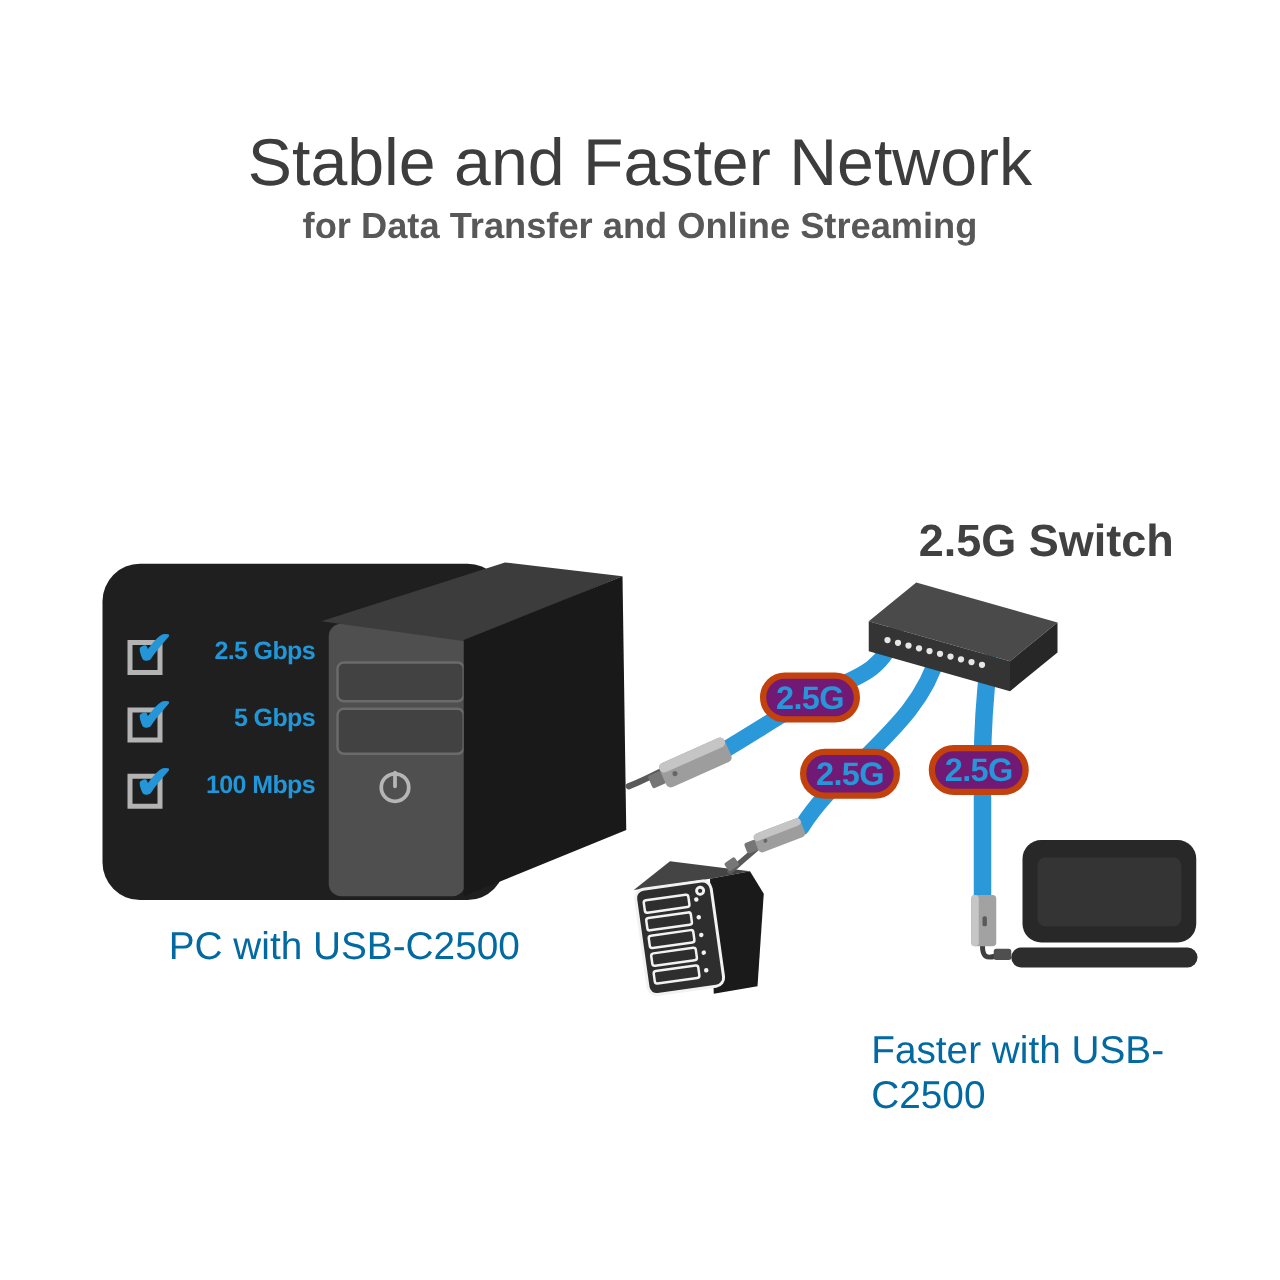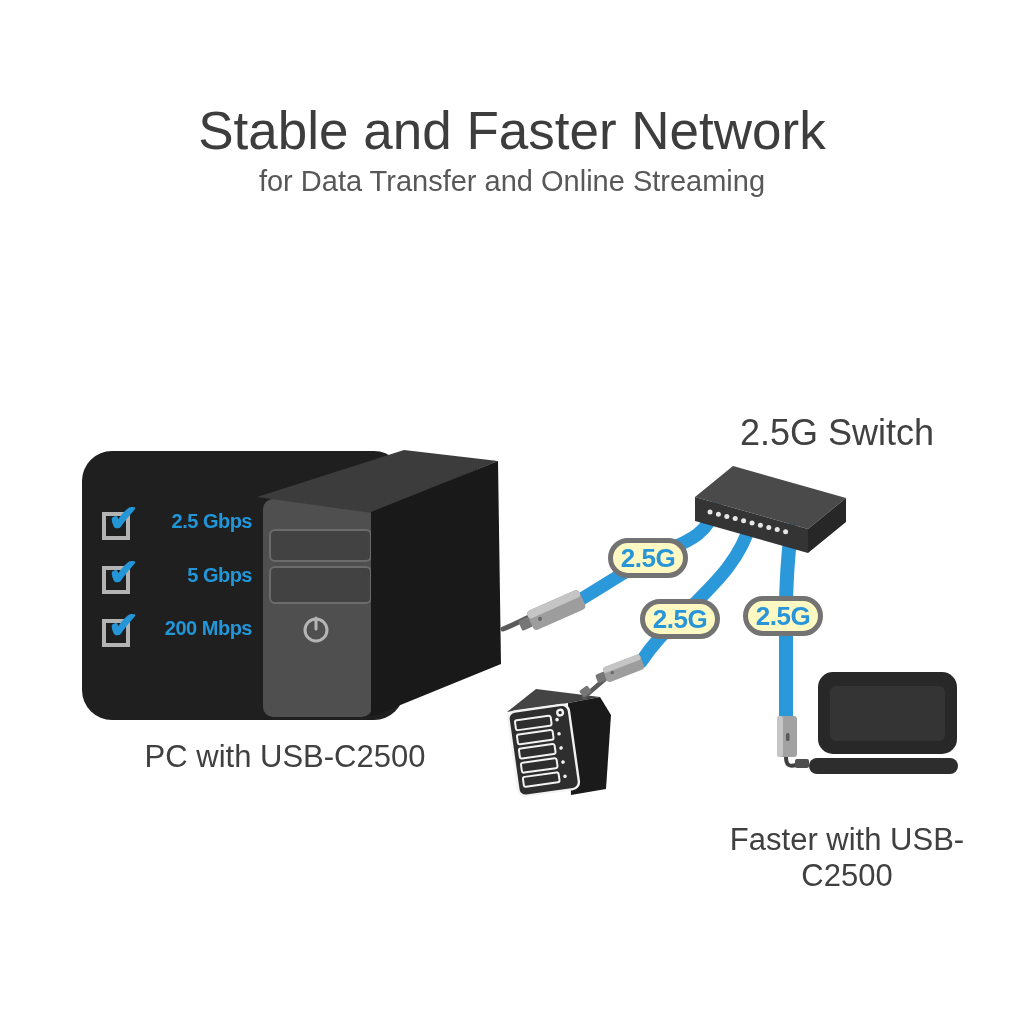--- a/index.html
+++ b/index.html
@@ -2,36 +2,36 @@
 <html><head>
 <meta charset="utf-8">
 <style>
   html,body{margin:0;padding:0;background:#fff;}
   #stage{position:relative;width:1024px;height:1024px;background:#ffffff;overflow:hidden;
          font-family:"Liberation Sans", sans-serif;}
   .abs{position:absolute;}
   #art{position:absolute;left:0;top:0;width:1024px;height:1024px;}
   .title{left:0;right:0;top:100px;text-align:center;font-size:53px;font-weight:300;
          color:#3d3d3d;letter-spacing:0px;}
-  .subtitle{left:0;right:0;top:165px;text-align:center;font-size:29px;font-weight:400;color:#585858;}
+  .subtitle{left:0;right:0;top:165px;text-align:center;font-size:29px;font-weight:700;color:#585858;}
   .switch-label{left:687px;top:412px;width:300px;text-align:center;font-size:36px;
-         font-weight:400;color:#414141;}
-  .device-label{font-size:31px;font-weight:300;color:#404040;text-align:center;width:300px;}
+         font-weight:700;color:#414141;}
+  .device-label{font-size:31px;font-weight:300;color:#0369a1;text-align:left;width:300px;}
   .pc-label{left:135px;top:739px;}
   .nas-label{left:364px;top:822px;}
   .laptop-label{left:697px;top:822px;}
   .check-row{position:absolute;left:102px;width:150px;height:30px;}
   .checkbox{position:absolute;left:0;top:0;width:20px;height:20px;border:4px solid #b3b3b3;
          background:transparent;}
   .check-glyph{position:absolute;left:2px;top:-16px;font-size:37px;line-height:1;
          color:#2496d8;font-weight:700;}
   .speed-label{position:absolute;right:0;top:-2px;font-size:20px;font-weight:700;
          color:#2196d8;letter-spacing:-0.5px;white-space:nowrap;}
   .row-1{top:512px;} .row-2{top:566px;} .row-3{top:619px;}
-  .badge{position:absolute;width:70px;height:30px;background:#fef9c3;border:5px solid #737373;
+  .badge{position:absolute;width:70px;height:30px;background:#701a75;border:5px solid #c2410c;
          border-radius:21px;display:flex;align-items:center;justify-content:center;}
   .badge span{font-size:26px;font-weight:700;color:#2795d8;letter-spacing:-0.5px;}
   .badge-1{left:608px;top:538px;}
   .badge-2{left:640px;top:599px;}
   .badge-3{left:743px;top:596px;}
 </style>
 </head>
 <body>
 
 <div id="stage">
@@ -141,21 +141,21 @@
   <div class="check-row row-2">
     <span class="checkbox">
       <span class="check-glyph">✔</span>
     </span>
     <span class="speed-label">5 Gbps</span>
   </div>
   <div class="check-row row-3">
     <span class="checkbox">
       <span class="check-glyph">✔</span>
     </span>
-    <span class="speed-label">200 Mbps</span>
+    <span class="speed-label">100 Mbps</span>
   </div>
 
   <div class="badge badge-1">
     <span>2.5G</span>
   </div>
   <div class="badge badge-2">
     <span>2.5G</span>
   </div>
   <div class="badge badge-3">
     <span>2.5G</span>

